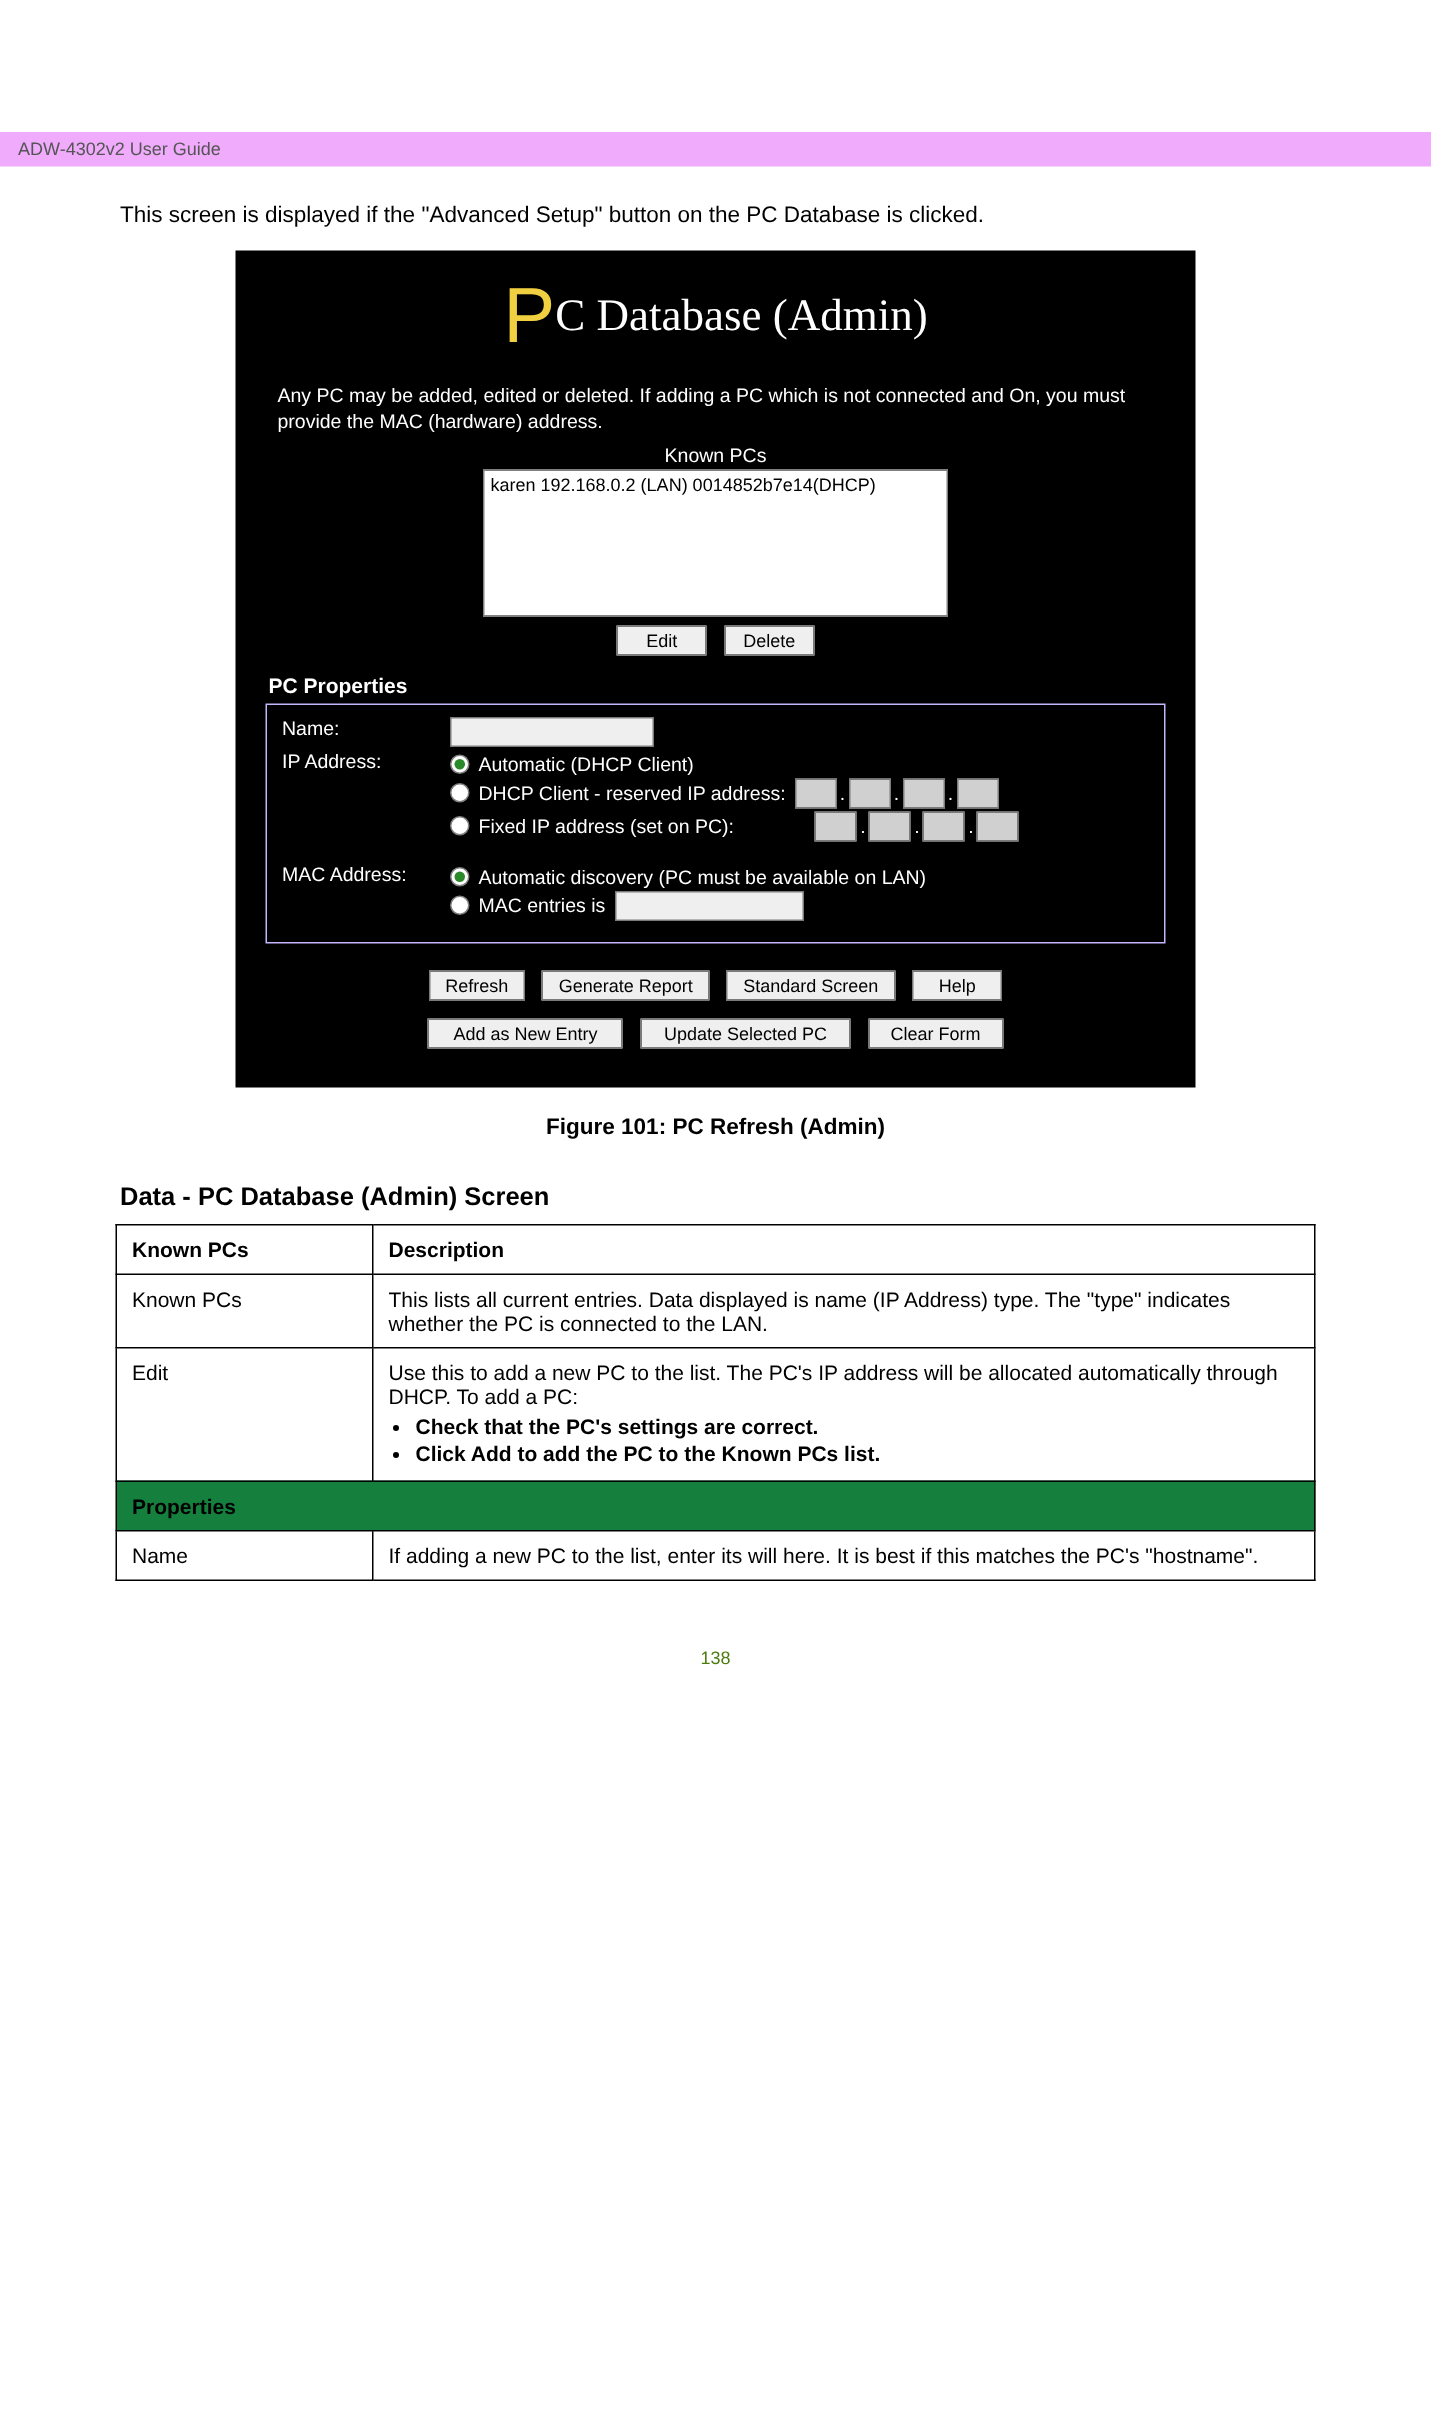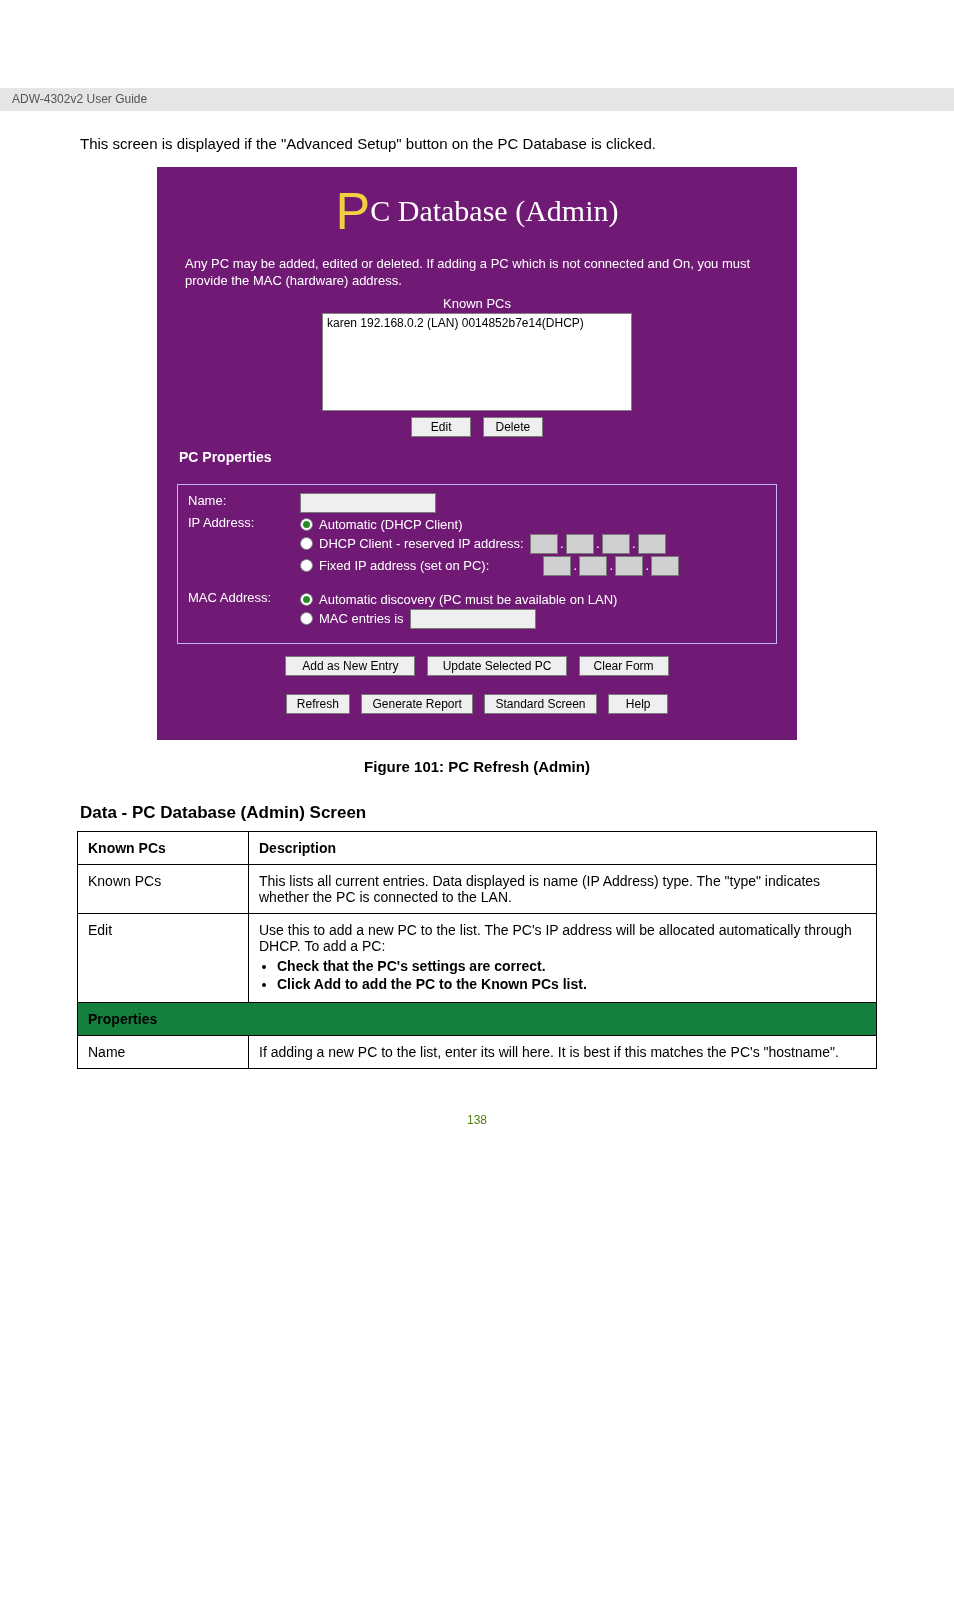--- a/index.html
+++ b/index.html
@@ -11,21 +11,21 @@
     color: #000;
   }
   .page {
     width: 954px;
     margin: 0 auto;
     background: #fff;
     position: relative;
     padding-bottom: 40px;
   }
   .header-bar {
-    background: #e5e5e5;
+    background: #f0abfc;
     height: 23px;
     line-height: 23px;
     padding: 0 12px;
     margin-top: 88px;
     font-size: 12px;
     color: #555;
     display: flex;
     justify-content: space-between;
   }
   .intro {
@@ -33,21 +33,21 @@
     font-size: 15px;
     line-height: 1.45;
   }
   .figure-wrap {
     display: flex;
     justify-content: center;
     margin-top: 12px;
   }
   .router-panel {
     width: 600px;
-    background: #701a75;
+    background: #000000;
     color: #fff;
     padding: 14px 20px 22px 20px;
     font-family: Arial, Helvetica, sans-serif;
     font-size: 13px;
   }
   .rp-title {
     text-align: center;
     color: #fff;
     font-family: "Times New Roman", serif;
     font-size: 30px;
@@ -100,21 +100,21 @@
     background: #efefef;
     border: 1px solid #7a7a7a;
     height: 18px;
     font-size: 12px;
     color: #000;
     padding: 0 2px;
   }
   .rp-section-label {
     font-weight: bold;
     font-size: 14px;
-    margin: 12px 0 19px 2px;
+    margin: 12px 0 4px 2px;
   }
   .rp-box {
     border: 1px solid #c4b5fd;
     padding: 8px 10px 10px 10px;
   }
   .rp-row {
     display: flex;
     align-items: flex-start;
     margin-bottom: 2px;
   }
@@ -295,31 +295,31 @@
             </div>
             <div>
               <span class="radio"></span>
               <span>MAC entries is</span>
               <input class="win-input" style="width: 120px;">
             </div>
           </div>
         </div>
       </div>
 
-      <div class="rp-btnrow" style="margin-top:12px">
-        <button class="win-btn" style="min-width:130px">Add as New Entry</button>
-        <button class="win-btn" style="min-width:140px">Update Selected PC</button>
-        <button class="win-btn" style="min-width:90px">Clear Form</button>
-      </div>
-
       <div class="rp-btnrow" style="margin-top:18px">
         <button class="win-btn">Refresh</button>
         <button class="win-btn" style="min-width:110px">Generate Report</button>
         <button class="win-btn" style="min-width:110px">Standard Screen</button>
         <button class="win-btn">Help</button>
+      </div>
+
+      <div class="rp-btnrow" style="margin-top:12px">
+        <button class="win-btn" style="min-width:130px">Add as New Entry</button>
+        <button class="win-btn" style="min-width:140px">Update Selected PC</button>
+        <button class="win-btn" style="min-width:90px">Clear Form</button>
       </div>
 
     </div>
   </div>
 
   <div class="figure-caption">Figure 101: PC Refresh (Admin)</div>
 
   <div class="data-heading">Data - PC Database (Admin) Screen</div>
 
   <table class="desc">

